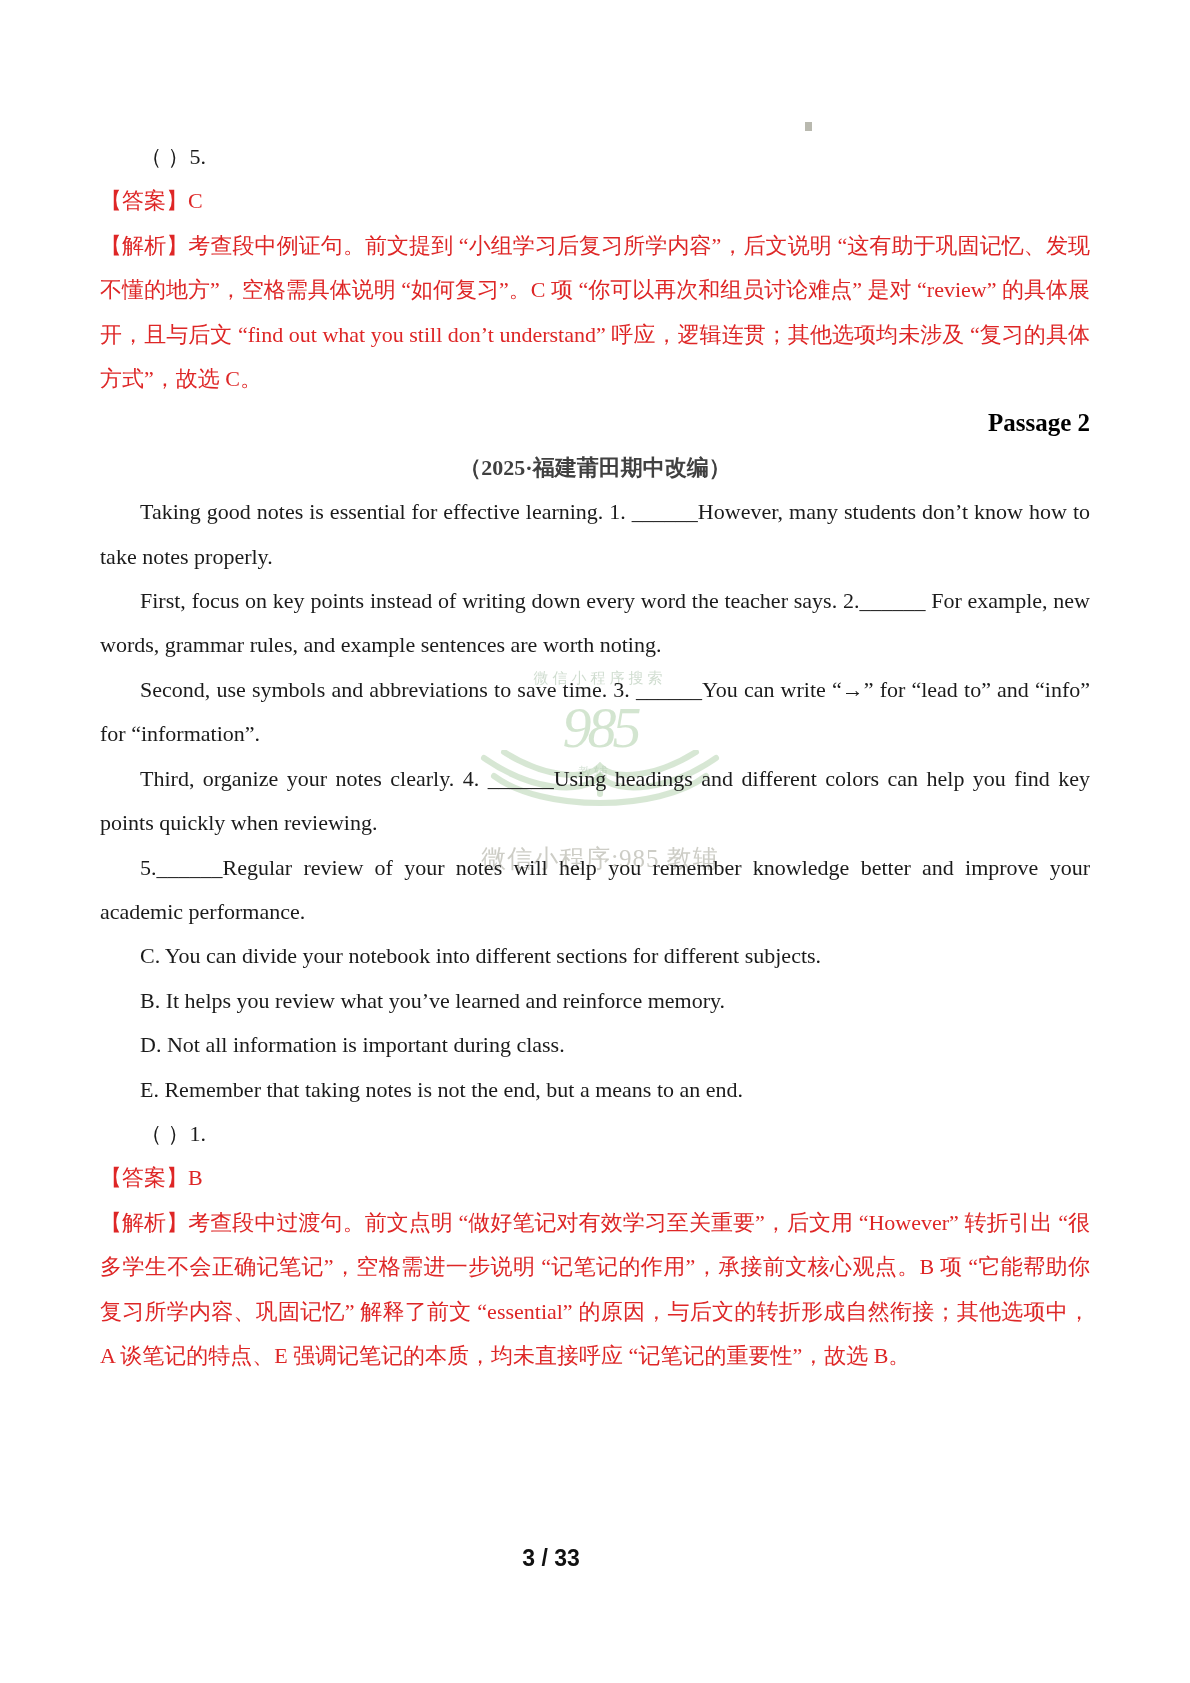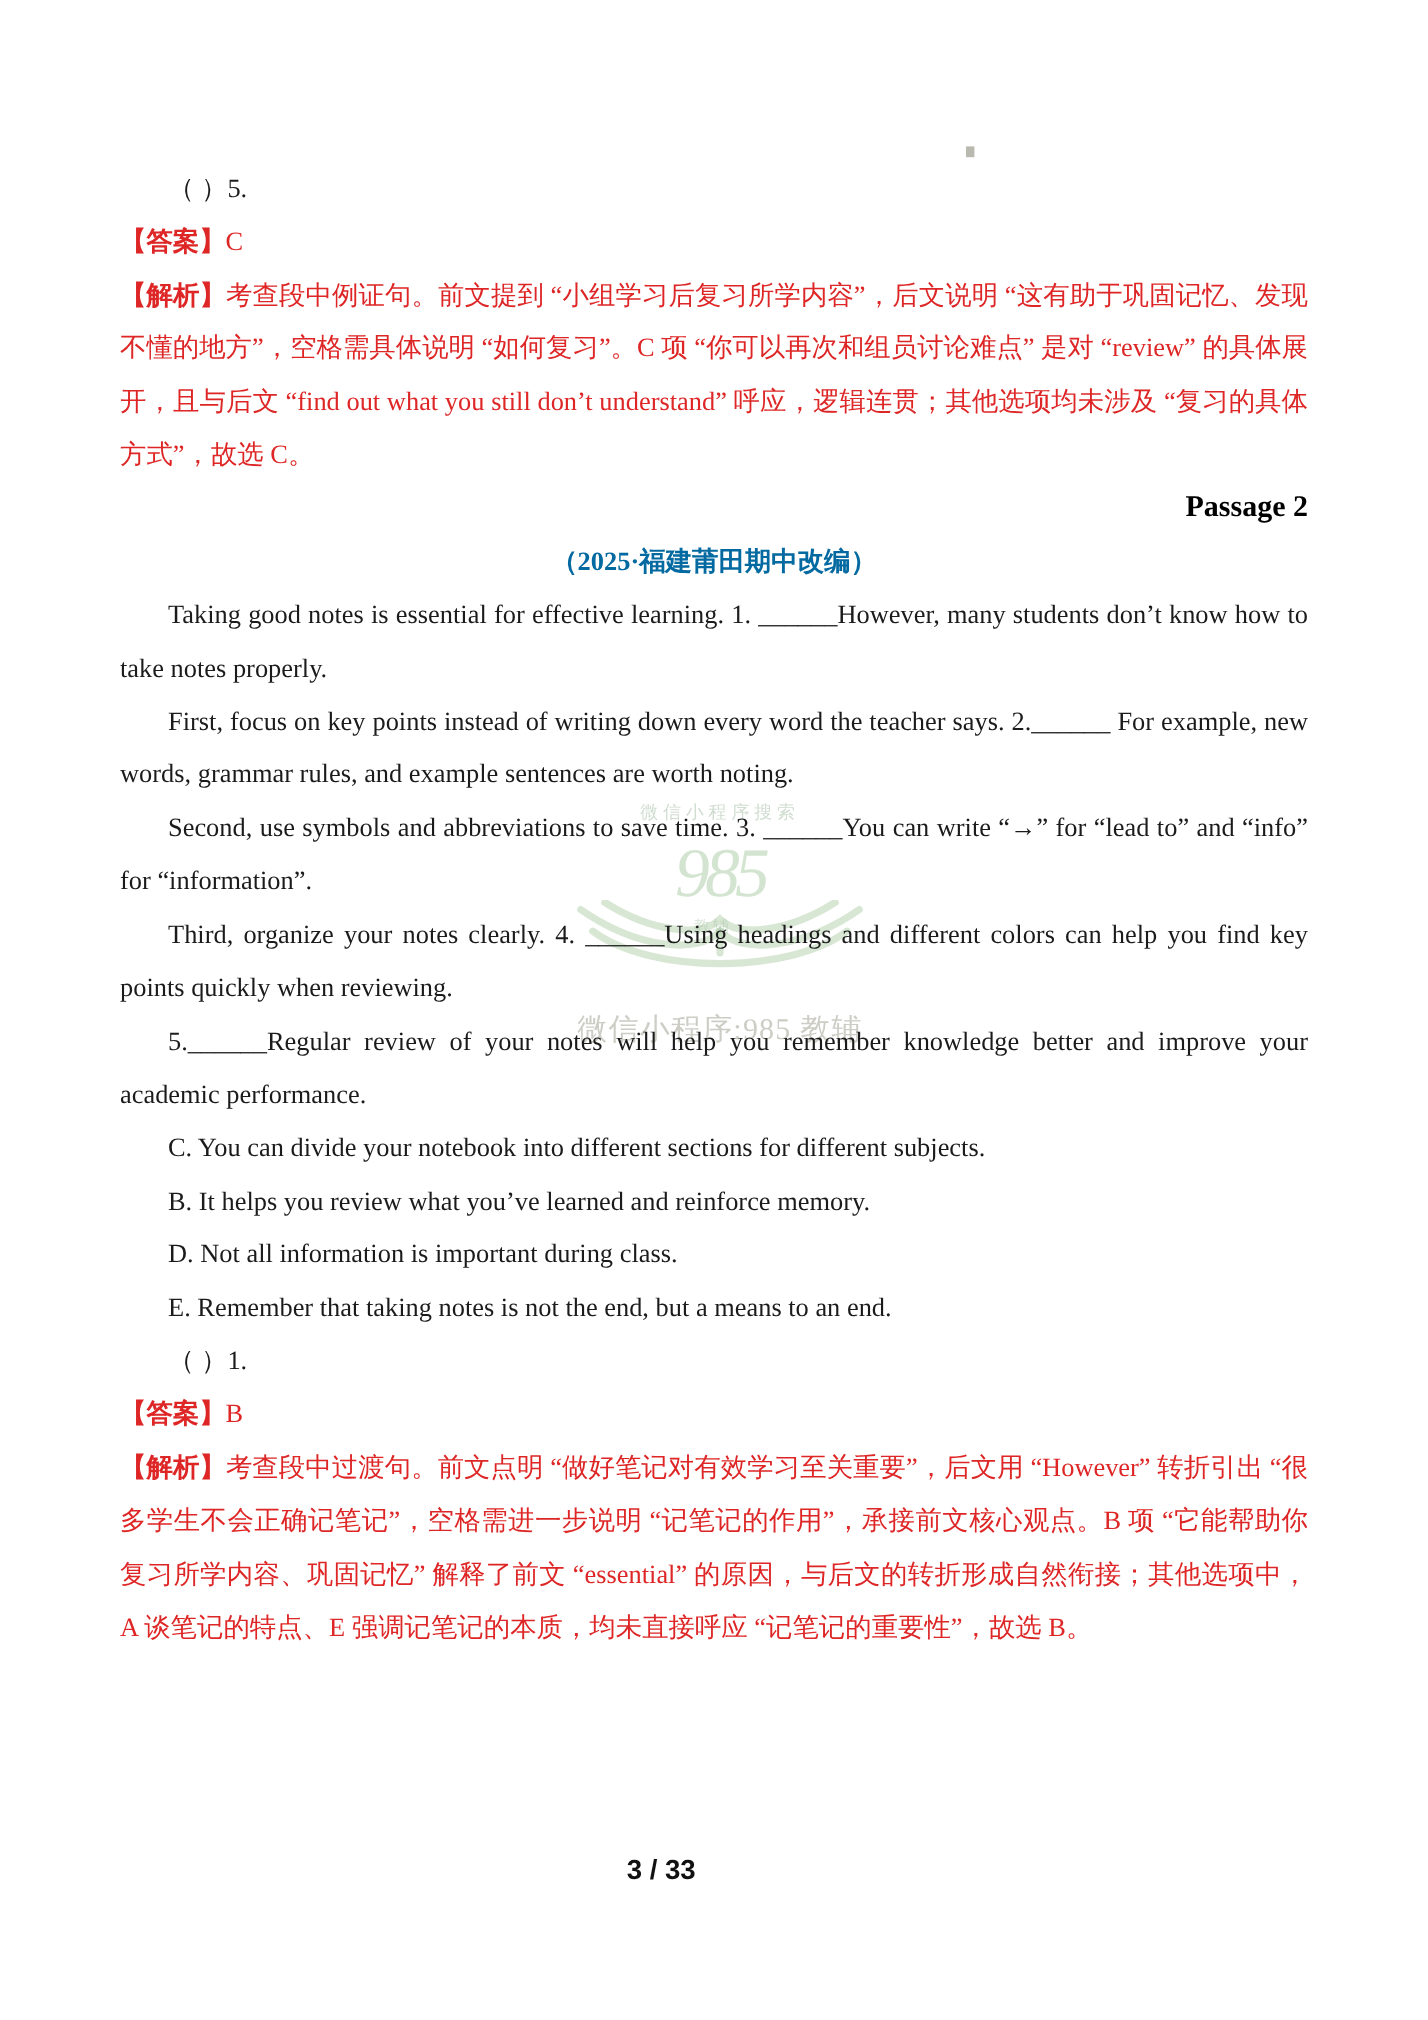--- a/index.html
+++ b/index.html
@@ -15,32 +15,32 @@
     position:absolute;
     left:100px;top:135px;width:990px;
     font-size:22px;
     line-height:44.4px;
     z-index:2;
   }
   .content p{margin:0;}
   .just{text-align:justify;}
   .indent{text-indent:40px;}
   .red{color:#de2626;}
-  .label{font-weight:bold;}
+  .label{font-weight:normal;}
   .heading{
     text-align:right;
     font-weight:bold;
     font-size:25px;
     color:#000000;
   }
   .source{
     text-align:center;
     font-weight:bold;
     font-size:22px;
-    color:#0369a1;
+    color:#404040;
   }
   .footer{
     position:absolute;
     left:0;top:1545px;width:1102px;
     text-align:center;
     font-family:"Liberation Sans","DejaVu Sans",sans-serif;
     font-weight:bold;
     font-size:23px;
     color:#111111;
     z-index:2;

